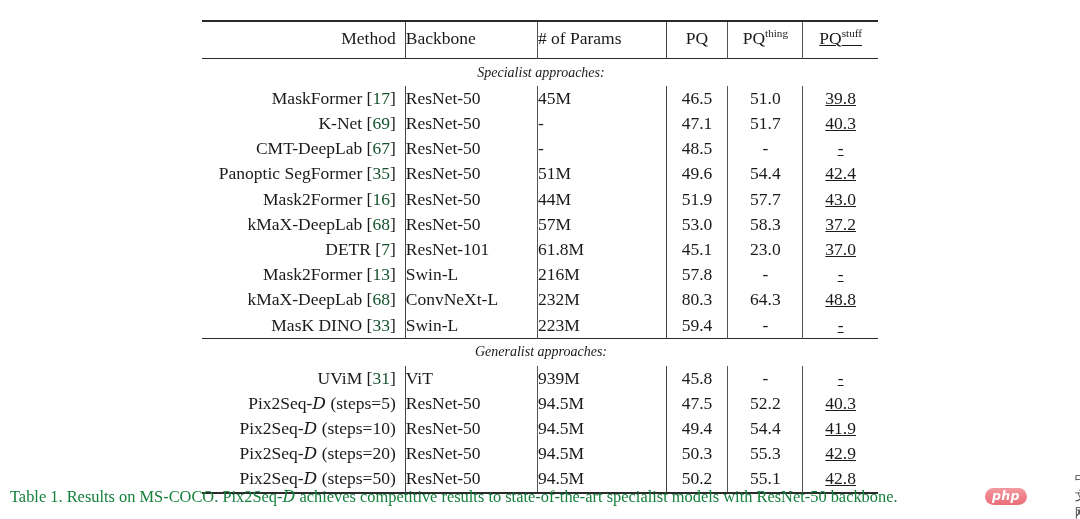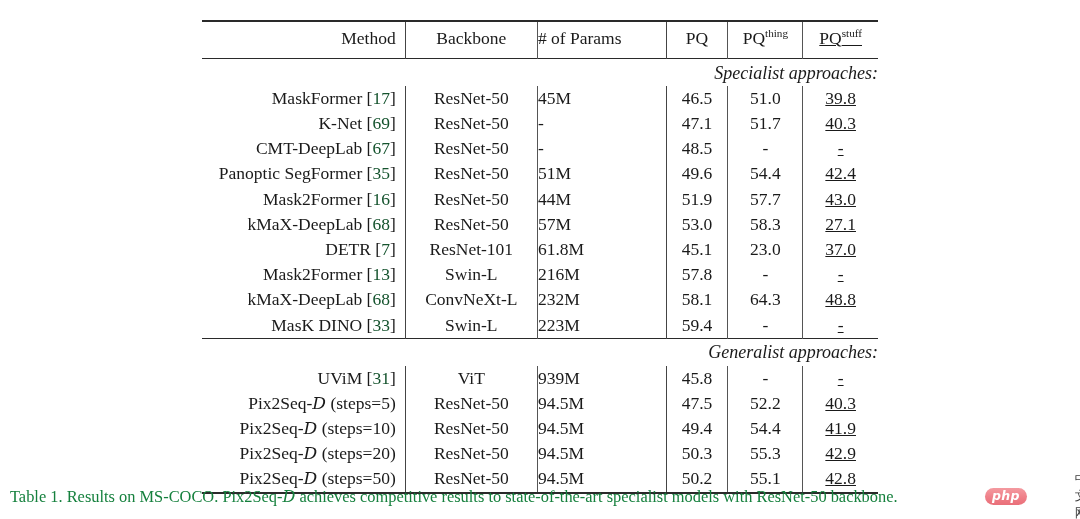--- a/index.html
+++ b/index.html
@@ -52,36 +52,36 @@
   tr.rule-top > td { border-top: 2.2px solid #2a2a2a; height: 0; padding: 0; }
   tr.rule-mid > td { border-top: 1.4px solid #2a2a2a; height: 0; padding: 0; }
   tr.rule-bottom > td { border-top: 2.2px solid #2a2a2a; height: 0; padding: 0; }
 
   
   .vsep { border-left: 1.1px solid #555; }
   .vsep-strong { border-left: 1.6px solid #444; }
 
   
   .c-method   { width: 195px; text-align: right;  padding-right: 9px !important; }
-  .c-backbone { width: 134px; text-align: center; }
+  .c-backbone { width: 134px; }
   .c-params   { width: 131px; }
   .c-pq       { width: 63px;  text-align: center; }
   .c-pqthing  { width: 76px;  text-align: center; }
   .c-pqstuff  { width: 77px;  text-align: center; text-decoration: underline; }
 
   .head-row td { height: 34px; padding-bottom: 2px !important; }
 
   .data-row td { height: 25.2px; }
 
   .section-row td {
     height: 27px;
-    text-align: right;
+    text-align: center;
     font-style: italic;
     padding-left: 2px !important;
-    font-size: 18px;
+    font-size: 14px;
   }
 
   sup {
     font-size: 0.64em;
     vertical-align: super;
     line-height: 0;
     text-align: center;
   }
 
   .cite { color: #14532d; }
@@ -198,21 +198,21 @@
             <td class="c-pq vsep-strong">51.9</td>
             <td class="c-pqthing vsep">57.7</td>
             <td class="c-pqstuff vsep">43.0</td>
           </tr>
           <tr class="data-row">
             <td class="c-method ">kMaX-DeepLab <span class="brk">[</span><span class="cite">68</span><span class="brk">]</span></td>
             <td class="c-backbone vsep-strong">ResNet-50</td>
             <td class="c-params vsep">57M</td>
             <td class="c-pq vsep-strong">53.0</td>
             <td class="c-pqthing vsep">58.3</td>
-            <td class="c-pqstuff vsep">27.1</td>
+            <td class="c-pqstuff vsep">37.2</td>
           </tr>
           <tr class="data-row">
             <td class="c-method ">DETR <span class="brk">[</span><span class="cite">7</span><span class="brk">]</span></td>
             <td class="c-backbone vsep-strong">ResNet-101</td>
             <td class="c-params vsep">61.8M</td>
             <td class="c-pq vsep-strong">45.1</td>
             <td class="c-pqthing vsep">23.0</td>
             <td class="c-pqstuff vsep">37.0</td>
           </tr>
           <tr class="data-row">
@@ -220,21 +220,21 @@
             <td class="c-backbone vsep-strong">Swin-L</td>
             <td class="c-params vsep">216M</td>
             <td class="c-pq vsep-strong">57.8</td>
             <td class="c-pqthing vsep">-</td>
             <td class="c-pqstuff vsep">-</td>
           </tr>
           <tr class="data-row">
             <td class="c-method ">kMaX-DeepLab <span class="brk">[</span><span class="cite">68</span><span class="brk">]</span></td>
             <td class="c-backbone vsep-strong">ConvNeXt-L</td>
             <td class="c-params vsep">232M</td>
-            <td class="c-pq vsep-strong">58.1</td>
+            <td class="c-pq vsep-strong">80.3</td>
             <td class="c-pqthing vsep">64.3</td>
             <td class="c-pqstuff vsep">48.8</td>
           </tr>
           <tr class="data-row">
             <td class="c-method ">MasK DINO <span class="brk">[</span><span class="cite">33</span><span class="brk">]</span></td>
             <td class="c-backbone vsep-strong">Swin-L</td>
             <td class="c-params vsep">223M</td>
             <td class="c-pq vsep-strong">59.4</td>
             <td class="c-pqthing vsep">-</td>
             <td class="c-pqstuff vsep">-</td>

